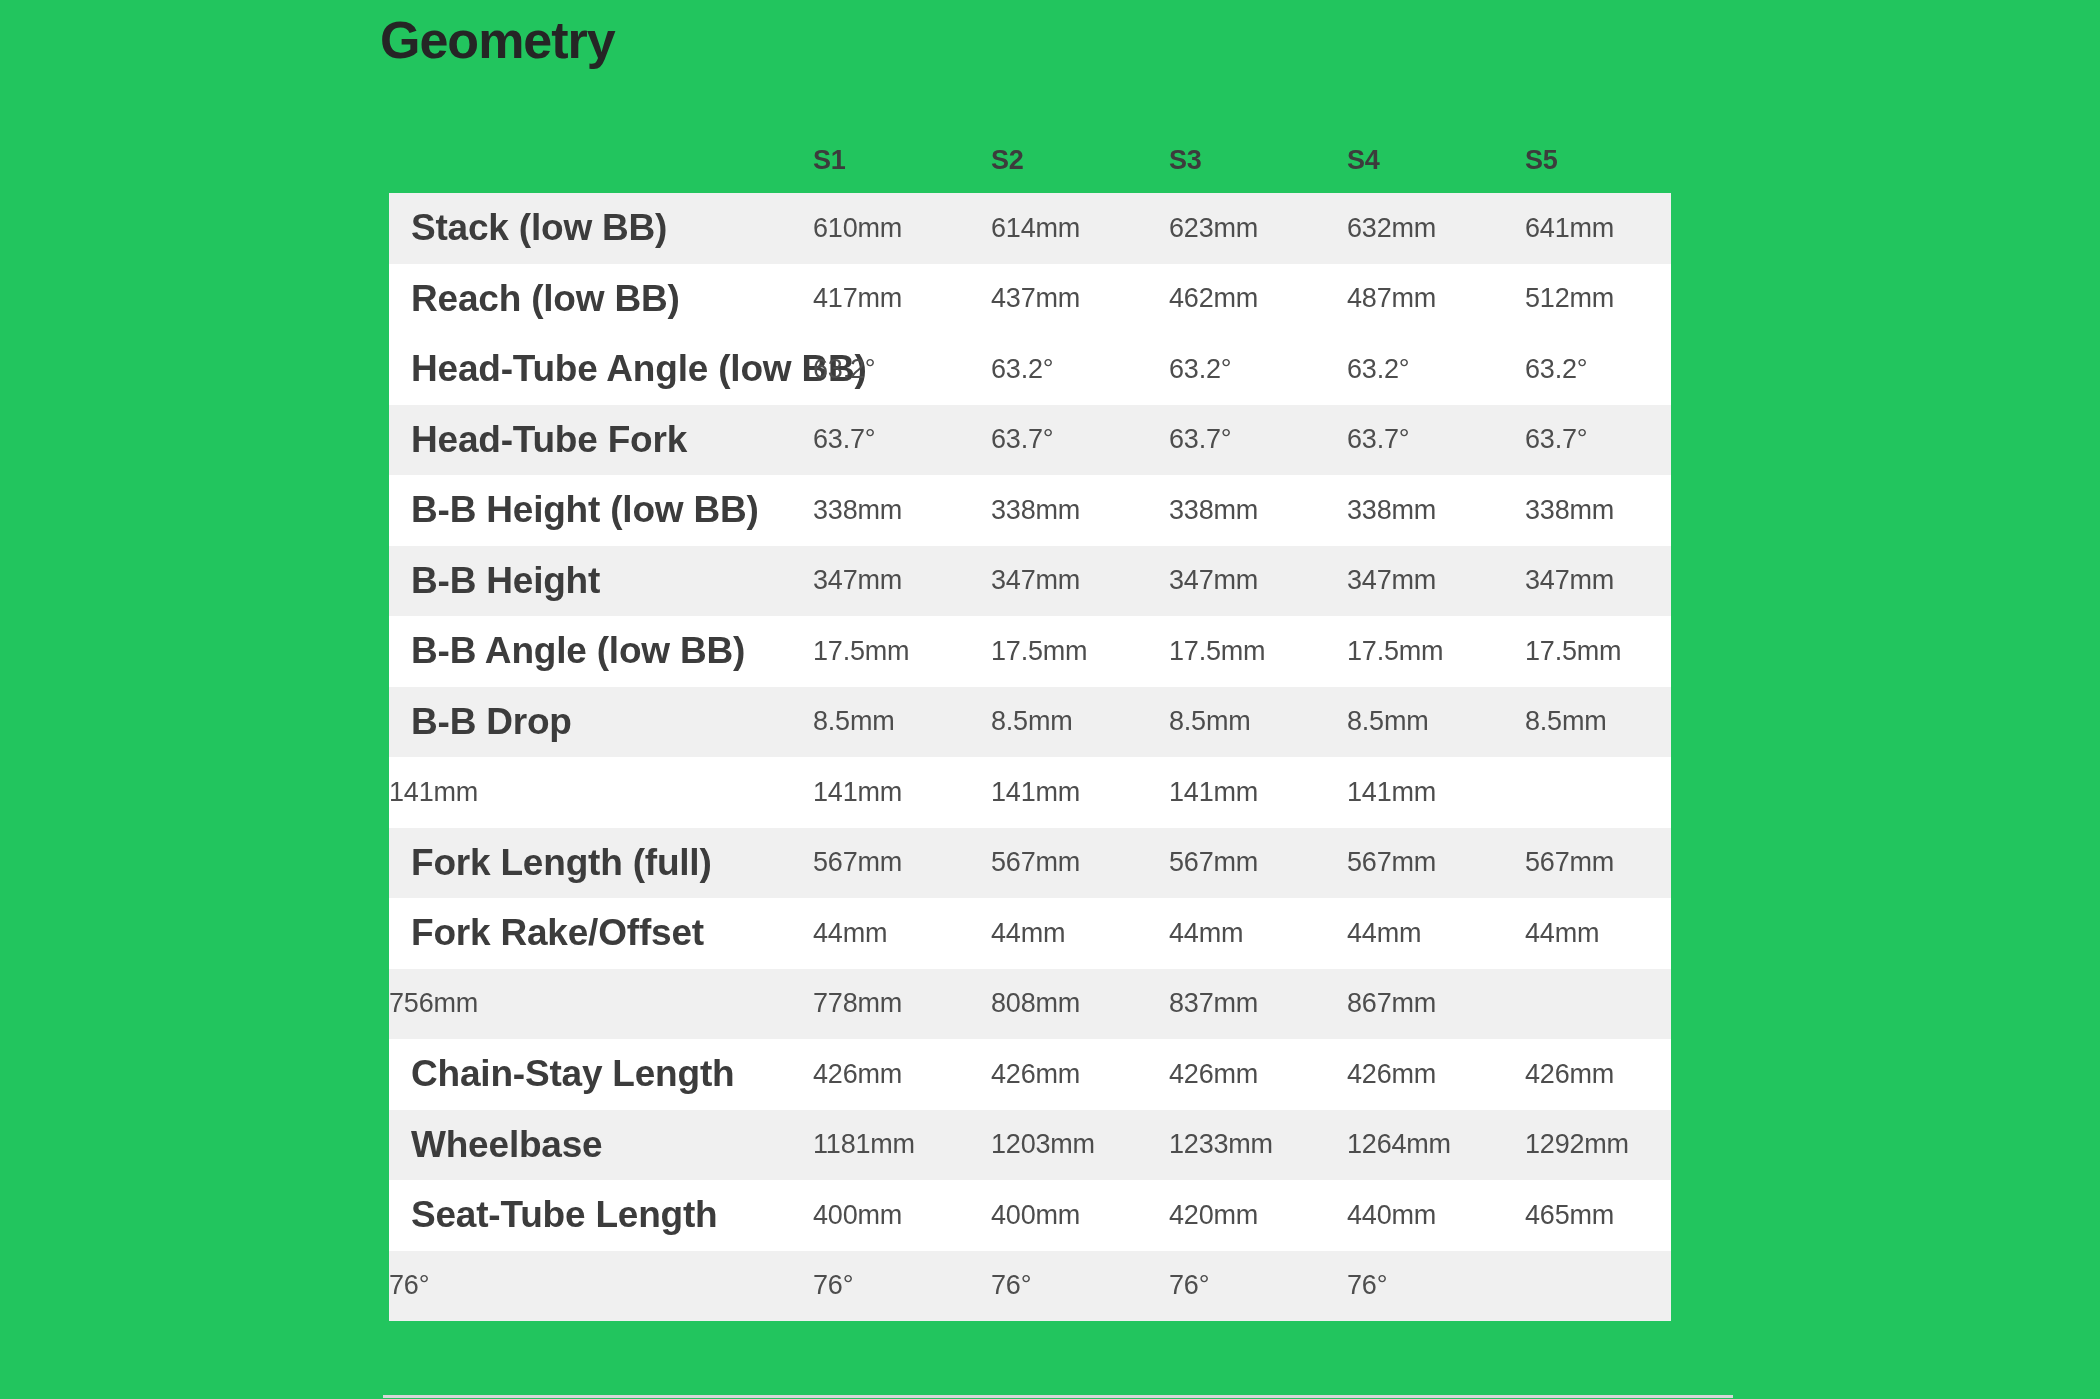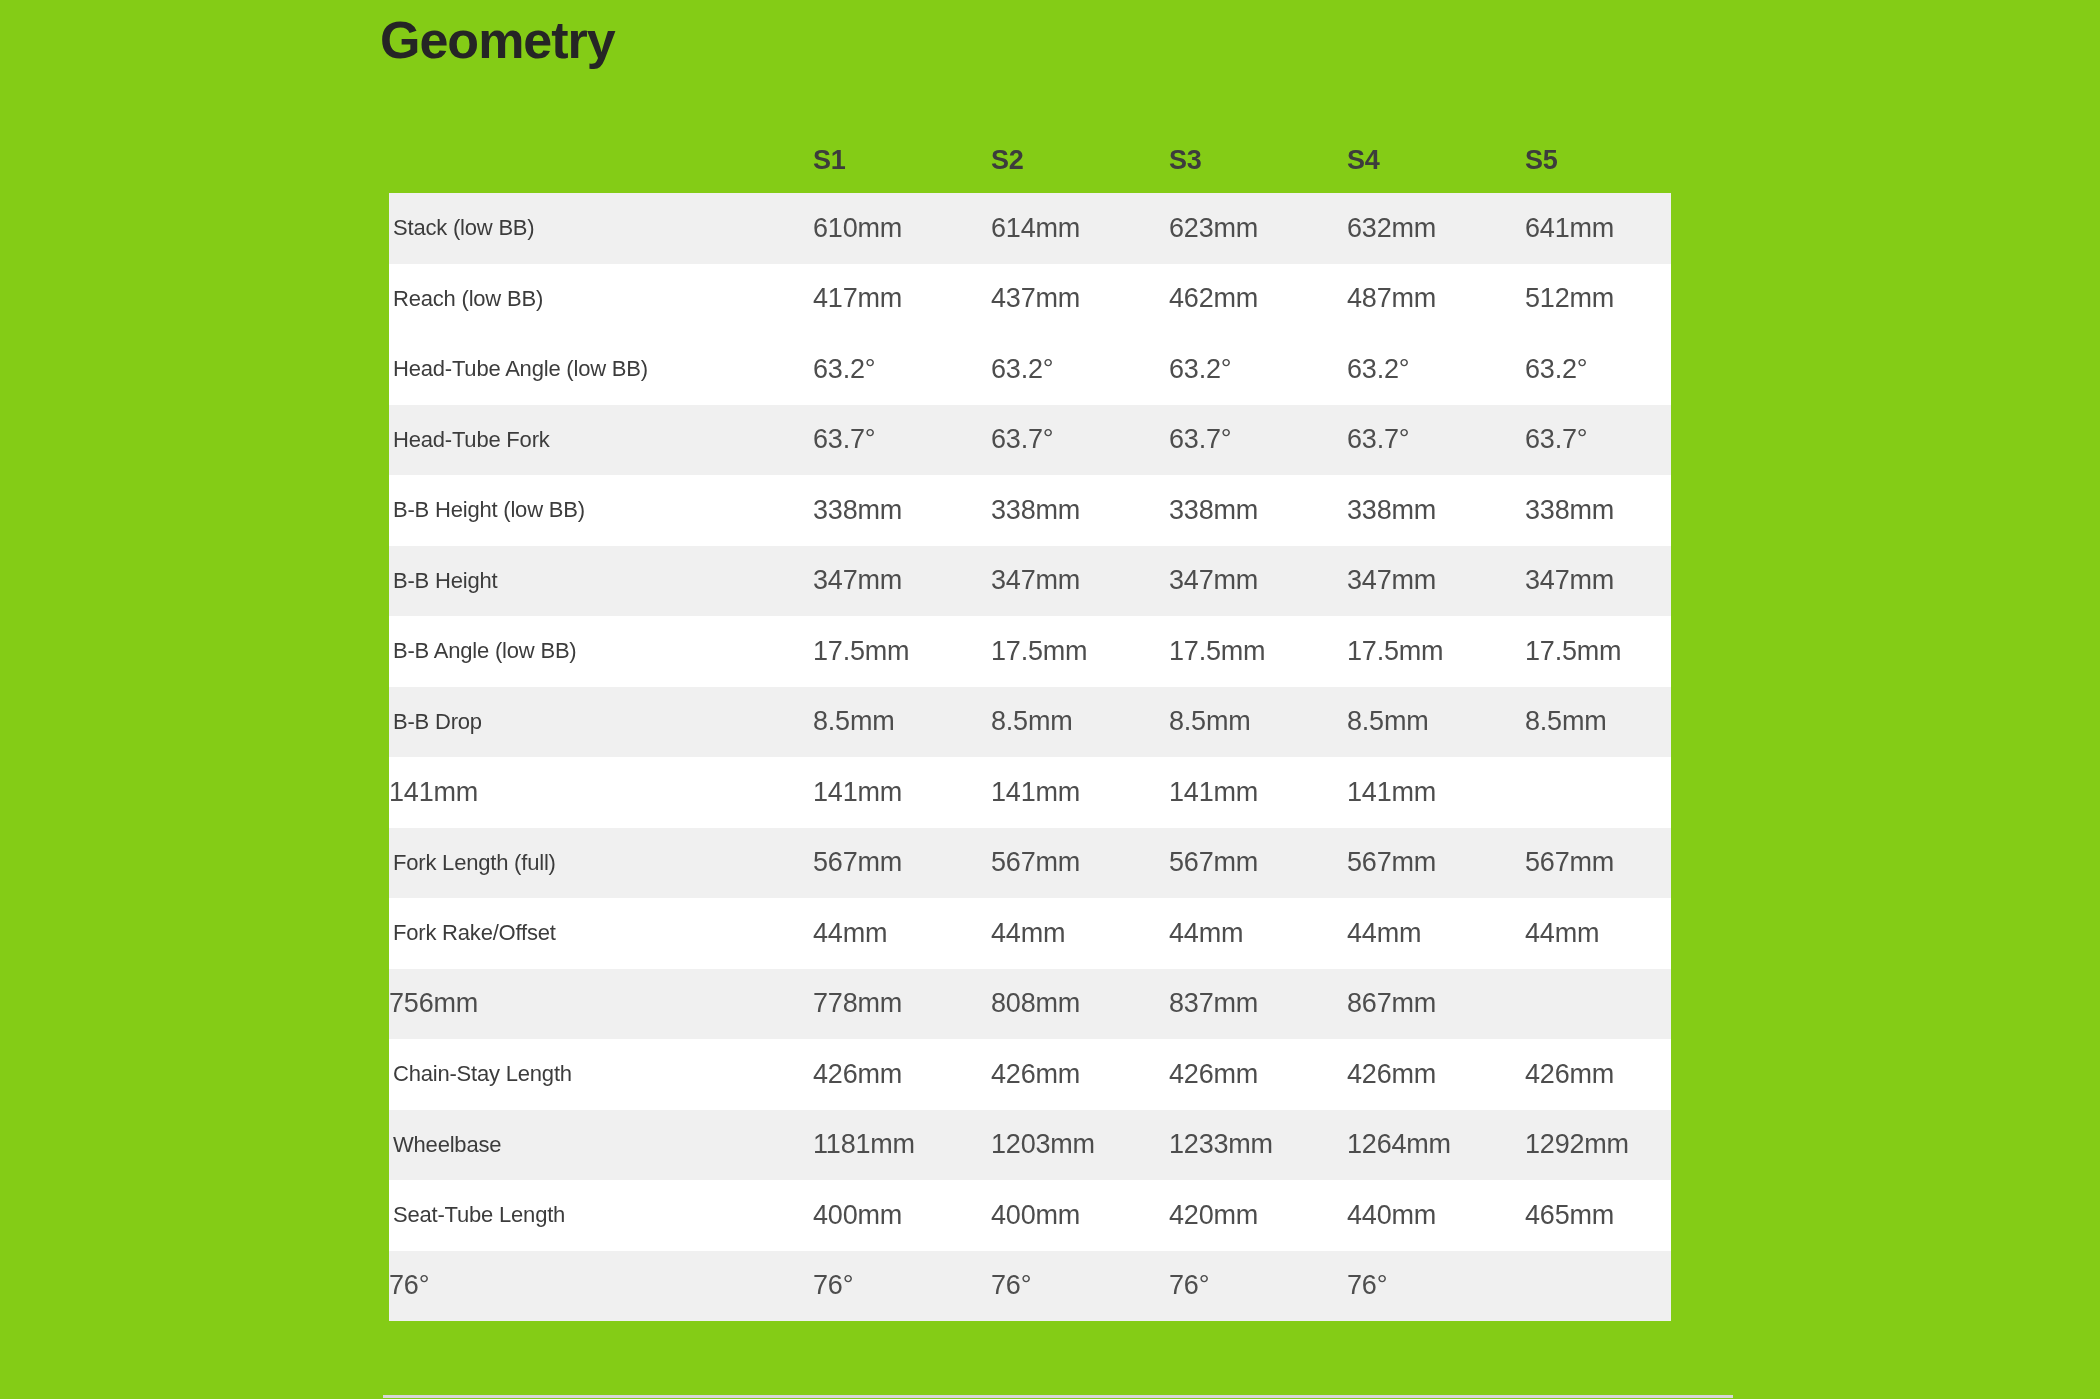--- a/index.html
+++ b/index.html
@@ -5,21 +5,21 @@
   * { box-sizing: border-box; }
   html, body {
     margin: 0;
     padding: 0;
     background: #ffffff;
   }
   .page {
     position: relative;
     width: 2100px;
     height: 1399px;
-    background: #84cc16;
+    background: #22c55e;
     overflow: hidden;
     font-family: "Liberation Sans", "DejaVu Sans", sans-serif;
   }
   .title {
     position: absolute;
     left: 380px;
     top: 14px;
     margin: 0;
     font-size: 52px;
     line-height: 1.0;
@@ -48,23 +48,23 @@
     letter-spacing: -0.2px;
   }
   .data-row {
     height: 70.5px;
     background: #ffffff;
   }
   .data-row.striped {
     background: var(--stripe, #f0f0f0);
   }
   .label-cell {
-    padding-left: 4px;
-    font-weight: 400;
-    font-size: 22px;
+    padding-left: 22px;
+    font-weight: 700;
+    font-size: 37px;
     color: var(--label-text, #3c3c3c);
     letter-spacing: -0.2px;
     white-space: nowrap;
   }
   .value-cell {
     font-size: 27px;
     font-weight: 400;
     color: var(--value-text, #4d4d4d);
     letter-spacing: -0.2px;
     white-space: nowrap;

